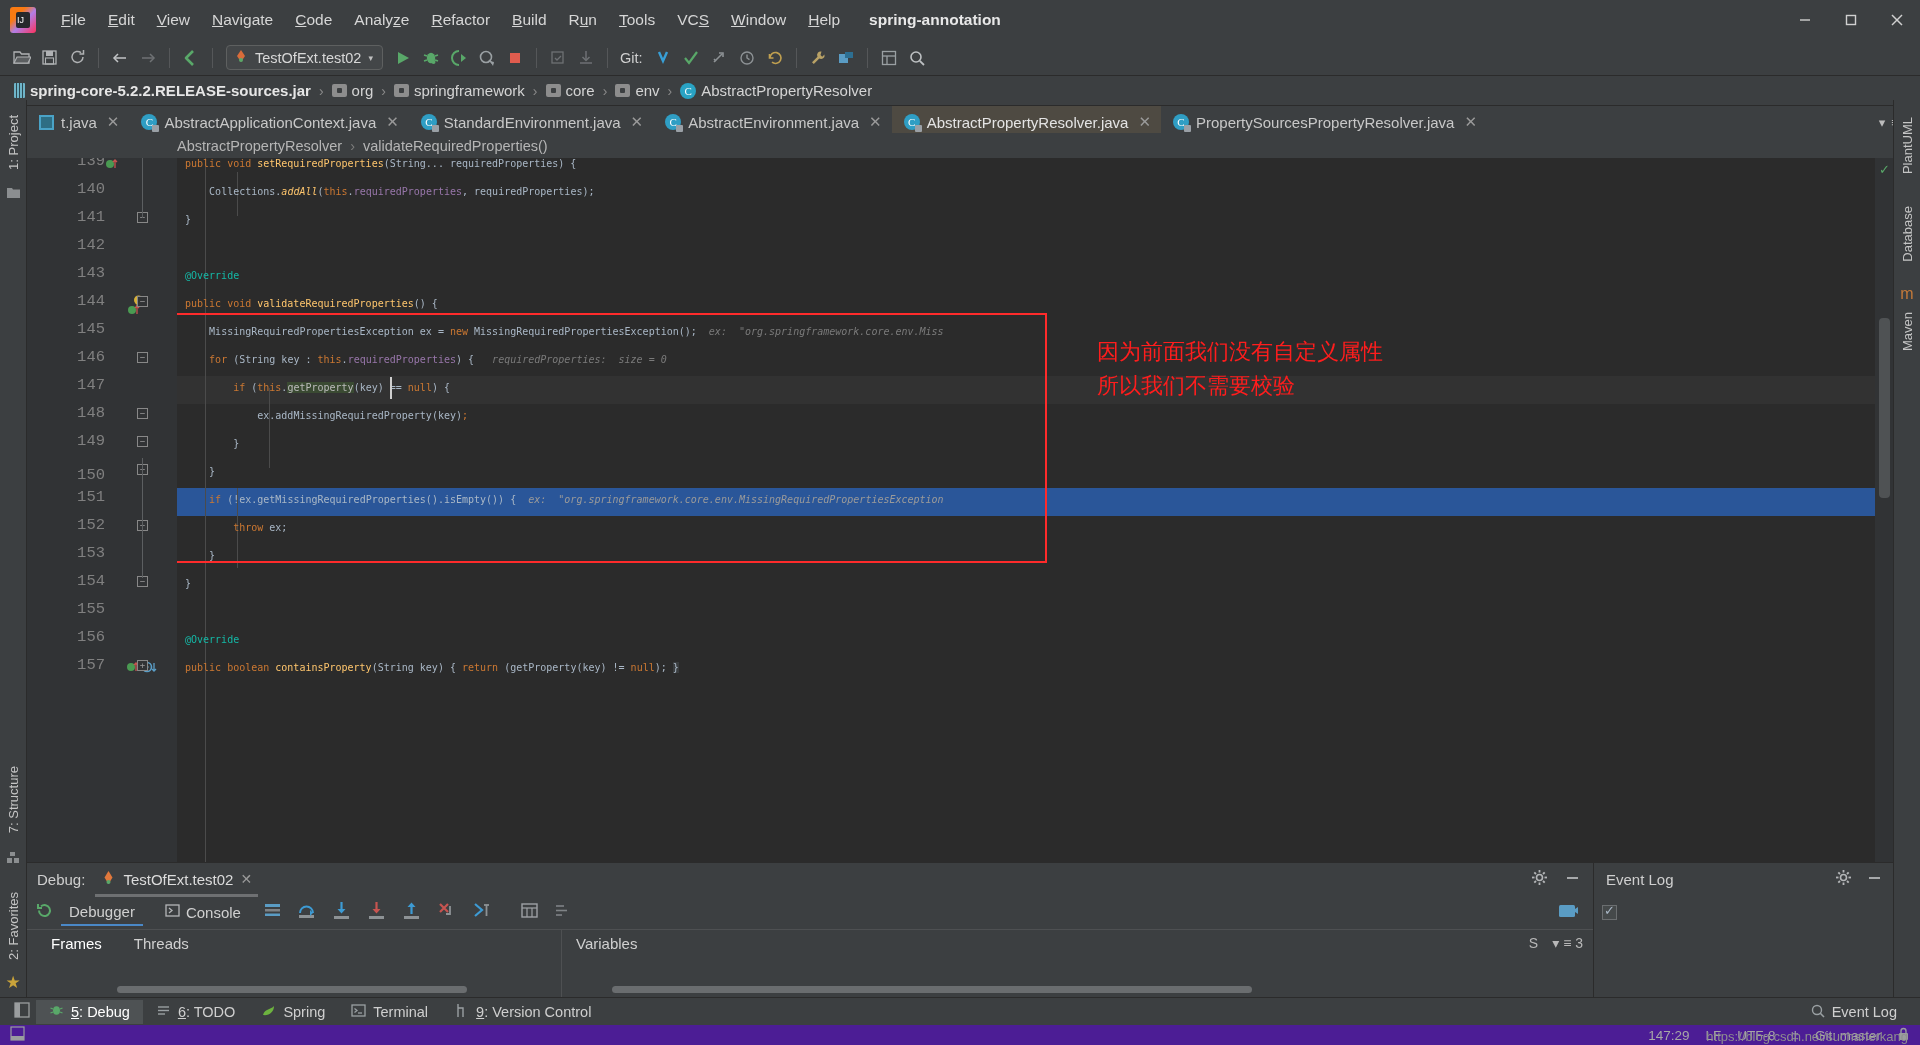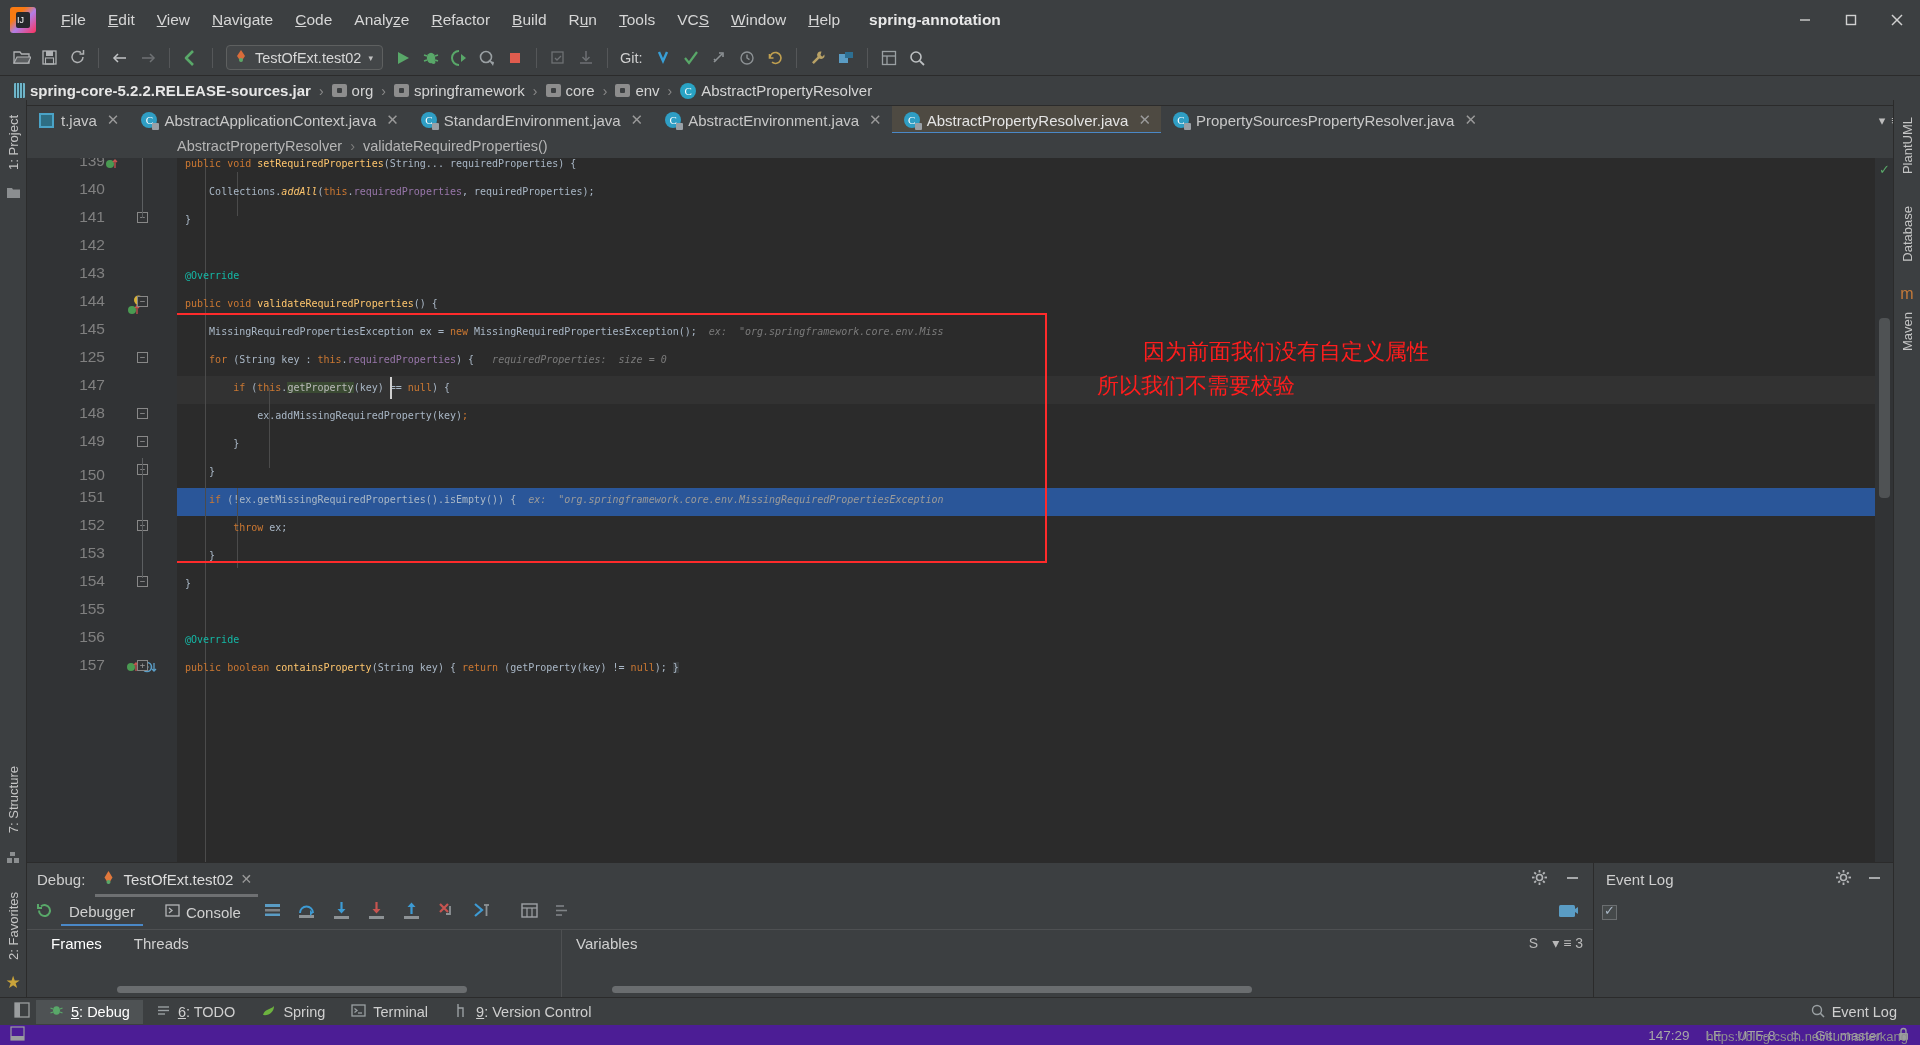--- a/index.html
+++ b/index.html
@@ -93,21 +93,21 @@
   }
   .icon-class {
     width: 16px; height: 16px; border-radius: 50%; background: #29a3c4; color: #fff;
     font-size: 11px; display: flex; align-items: center; justify-content: center;
     flex: 0 0 auto; font-family: "Liberation Serif", serif;
   }
 
   
   .tabsrow {
     height: 33px; background: #3c3f41; display: flex; align-items: stretch;
-    position: relative; border-bottom: 5px solid #a16207;
+    position: relative; border-bottom: 1px solid #a16207;
   }
   .tab {
     display: flex; align-items: center; gap: 7px; padding: 0 10px 0 12px;
     font-size: 15px; color: #c8c8c8; position: relative; white-space: nowrap;
   }
   .tab.active { background: #4e4a42; color: #e4e4e4; }
   .tab.active::after {
     content: ""; position: absolute; left: 0; right: 0; bottom: 0; height: 2px;
     background: #4a88c7;
   }
@@ -161,21 +161,21 @@
   }
   .crumbs2 .sep { color: #7d7d7d; }
   .editor-body { flex: 1; position: relative; overflow: hidden; display: flex; }
 
   .folding-strip {
     width: 150px; background: #313335; position: relative; flex: 0 0 auto;
     font-family: "DejaVu Sans Mono", monospace;
   }
   .gutter-num {
     position: absolute; right: 72px; font-size: 15.5px; color: #808080;
-    font-family: Liberation Sans, sans-serif; text-align: right; width: 50px;
+    font-family: Liberation Mono, monospace; text-align: right; width: 50px;
   }
   .fold-mark {
     position: absolute; left: 110px; width: 11px; height: 11px;
     border: 1px solid #888; color: #9a9a9a; font-size: 9px; line-height: 9px;
     text-align: center; background: #313335;
   }
   .code-area {
     flex: 1; position: relative; background: #2b2b2b; overflow: hidden;
     font-family: "DejaVu Sans Mono", monospace; font-size: 15.5px;
   }
@@ -622,21 +622,21 @@
     <div class="editor-body">
 
       <div class="folding-strip">
         <div class="gutter-num" style="top:-6px">139</div>
         <div class="gutter-num" style="top:22px">140</div>
         <div class="gutter-num" style="top:50px">141</div>
         <div class="gutter-num" style="top:78px">142</div>
         <div class="gutter-num" style="top:106px">143</div>
         <div class="gutter-num" style="top:134px">144</div>
         <div class="gutter-num" style="top:162px">145</div>
-        <div class="gutter-num" style="top:190px">125</div>
+        <div class="gutter-num" style="top:190px">146</div>
         <div class="gutter-num" style="top:218px">147</div>
         <div class="gutter-num" style="top:246px">148</div>
         <div class="gutter-num" style="top:274px">149</div>
         <div class="gutter-num" style="top:308px">150</div>
         <div class="gutter-num" style="top:330px">151</div>
         <div class="gutter-num" style="top:358px">152</div>
         <div class="gutter-num" style="top:386px">153</div>
         <div class="gutter-num" style="top:414px">154</div>
         <div class="gutter-num" style="top:442px">155</div>
         <div class="gutter-num" style="top:470px">156</div>
@@ -721,21 +721,21 @@
 
         <div class="cline" style="top:356px;left:8px"><span class="punct">        </span><span class="kw">throw </span><span class="ident">ex</span><span class="punct">;</span></div>
         <div class="cline" style="top:384px;left:8px"><span class="punct">    }</span></div>
         <div class="cline" style="top:412px;left:8px"><span class="punct">}</span></div>
         <div class="cline" style="top:440px;left:8px"></div>
         <div class="cline" style="top:468px;left:8px"><span class="anno">@Override</span></div>
         <div class="cline" style="top:496px;left:8px"><span class="kw">public boolean </span><span class="fn">containsProperty</span><span class="punct">(</span><span class="cls">String</span><span class="ident"> key</span><span class="punct">) { </span><span class="kw">return </span><span class="punct">(</span><span class="fn" style="color:#a9b7c6">getProperty</span><span class="punct">(</span><span class="ident">key</span><span class="punct">) != </span><span class="kw">null</span><span class="punct">); </span><span style="background:#3a3d3f;color:#a9b7c6">}</span></div>
 
         <div class="sel-box" style="left:-5px;top:155px;width:875px;height:250px;"></div>
 
-        <div class="cn-ann" style="left:920px;top:178px;margin-left:46px;">因为前面我们没有自定义属性</div>
+        <div class="cn-ann" style="left:920px;top:178px;">因为前面我们没有自定义属性</div>
         <div class="cn-ann" style="left:920px;top:212px;">所以我们不需要校验</div>
       </div>
 
       <div class="markerstrip">
         <div style="position:absolute;top:4px;right:3px;color:#59a869;font-size:13px">✓</div>
         <div class="mk" style="top:230px;background:#4e9a4e"></div>
         <div class="mk" style="top:245px;background:#4e9a4e"></div>
         <div class="mk" style="top:258px;background:#4e9a4e"></div>
         <div class="mk" style="top:272px;background:#4e9a4e"></div>
         <div class="scroll-track" style="right:3px;top:160px;width:11px;height:180px;background:#4f5254"></div>

